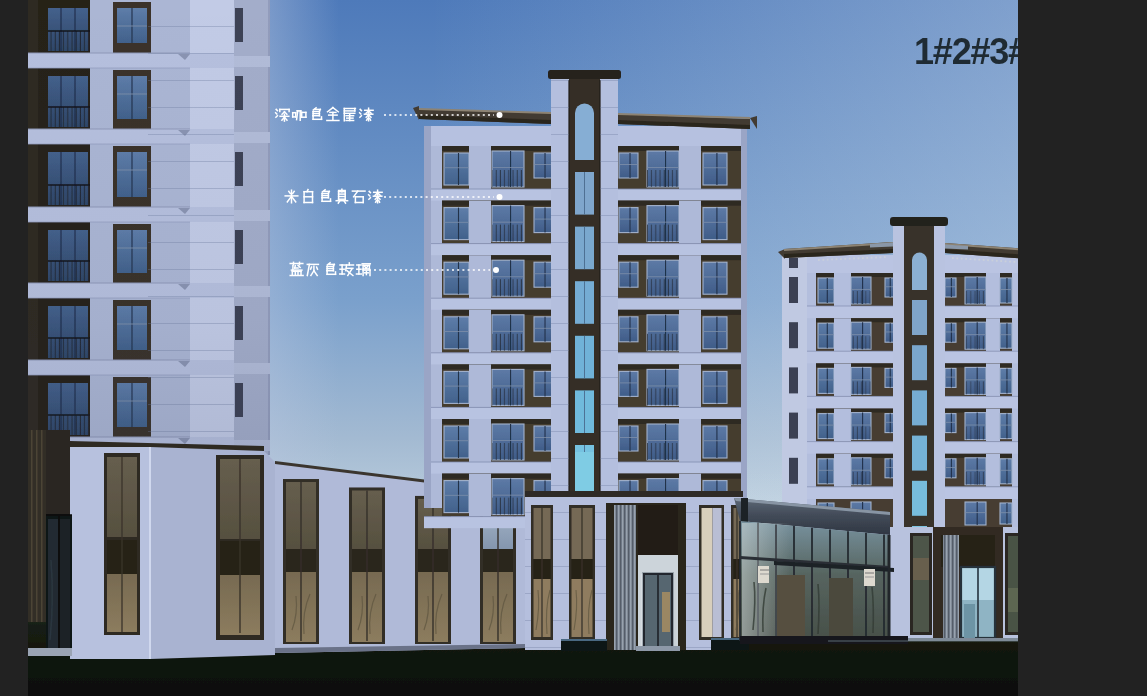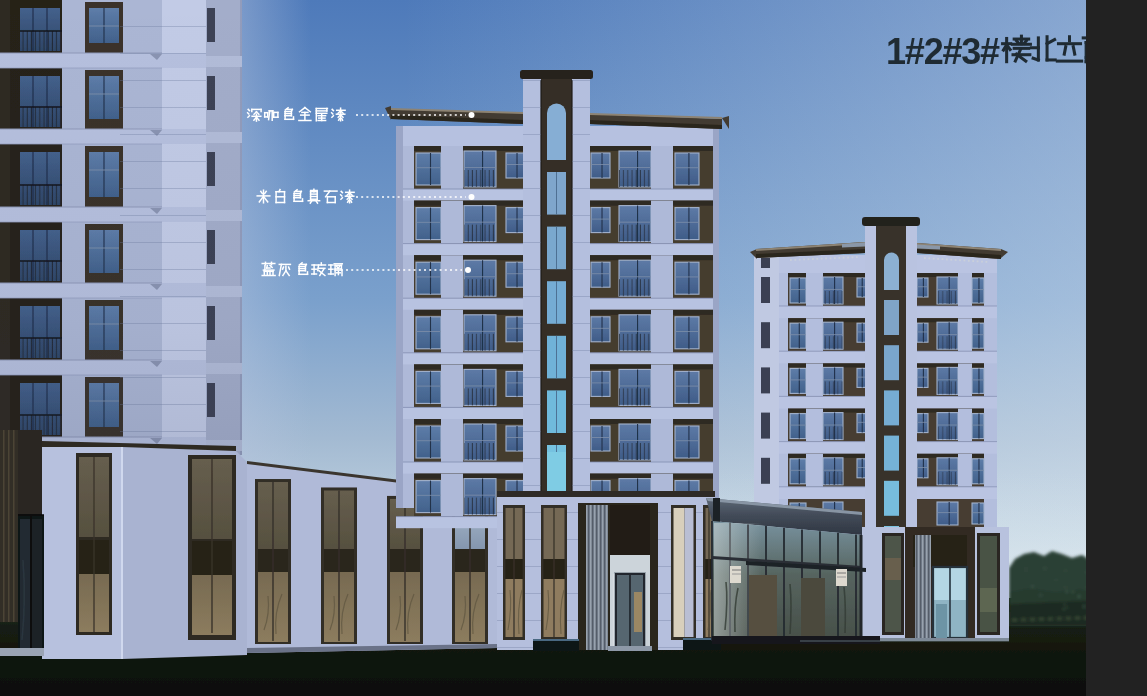--- a/index.html
+++ b/index.html
@@ -1,14 +1,14 @@
 <!DOCTYPE html>
 <html><head><meta charset="utf-8"><title>elevation</title><style>
 html,body{margin:0;padding:0;background:#222;}
-#stage{position:relative;width:1086px;height:696px;overflow:hidden;font-family:"Liberation Sans",sans-serif;}
+#stage{position:relative;width:990px;height:696px;overflow:hidden;font-family:"Liberation Sans",sans-serif;margin-left:28px;}
 </style></head><body>
 <div id="stage">
 <svg width="1147" height="696" viewBox="0 0 1147 696" xmlns="http://www.w3.org/2000/svg">
 <defs>
 <filter id="soft" x="-5%" y="-5%" width="110%" height="110%">
           <feGaussianBlur stdDeviation="1.4"></feGaussianBlur>
         </filter>
 <filter id="soft2" x="-2%" y="-2%" width="104%" height="104%">
           <feGaussianBlur stdDeviation="0.38"></feGaussianBlur>
         </filter>

